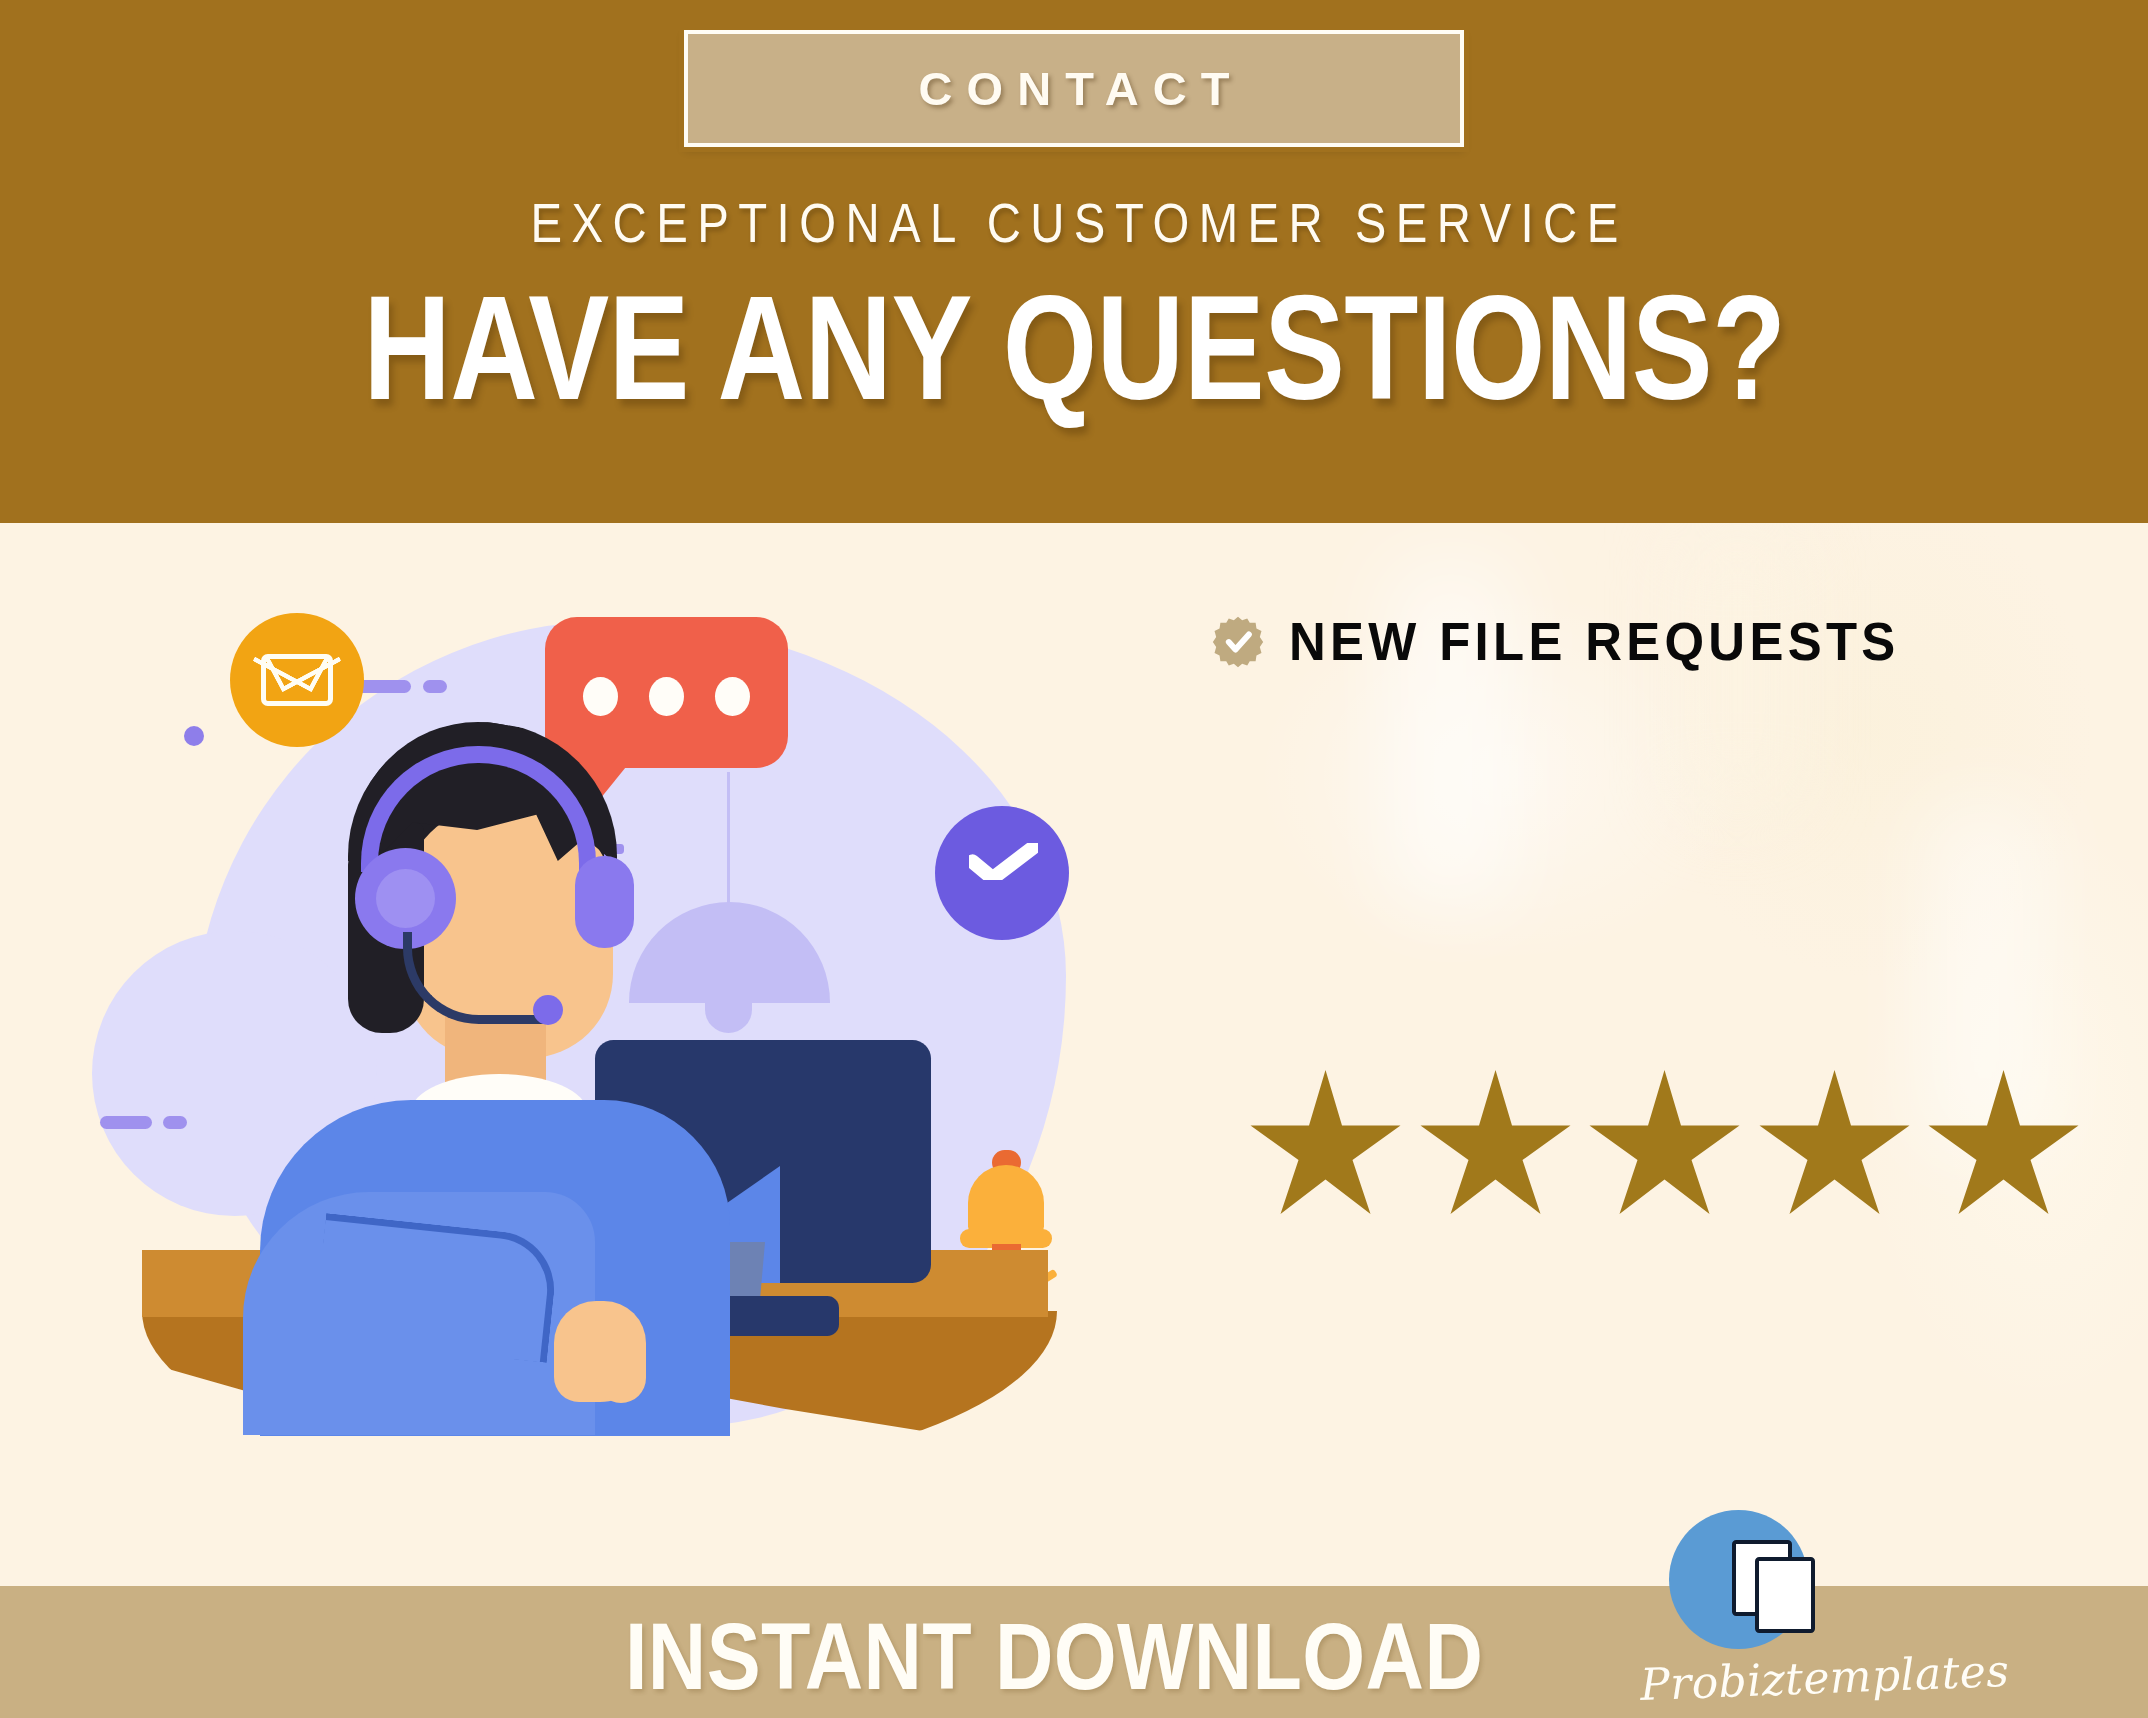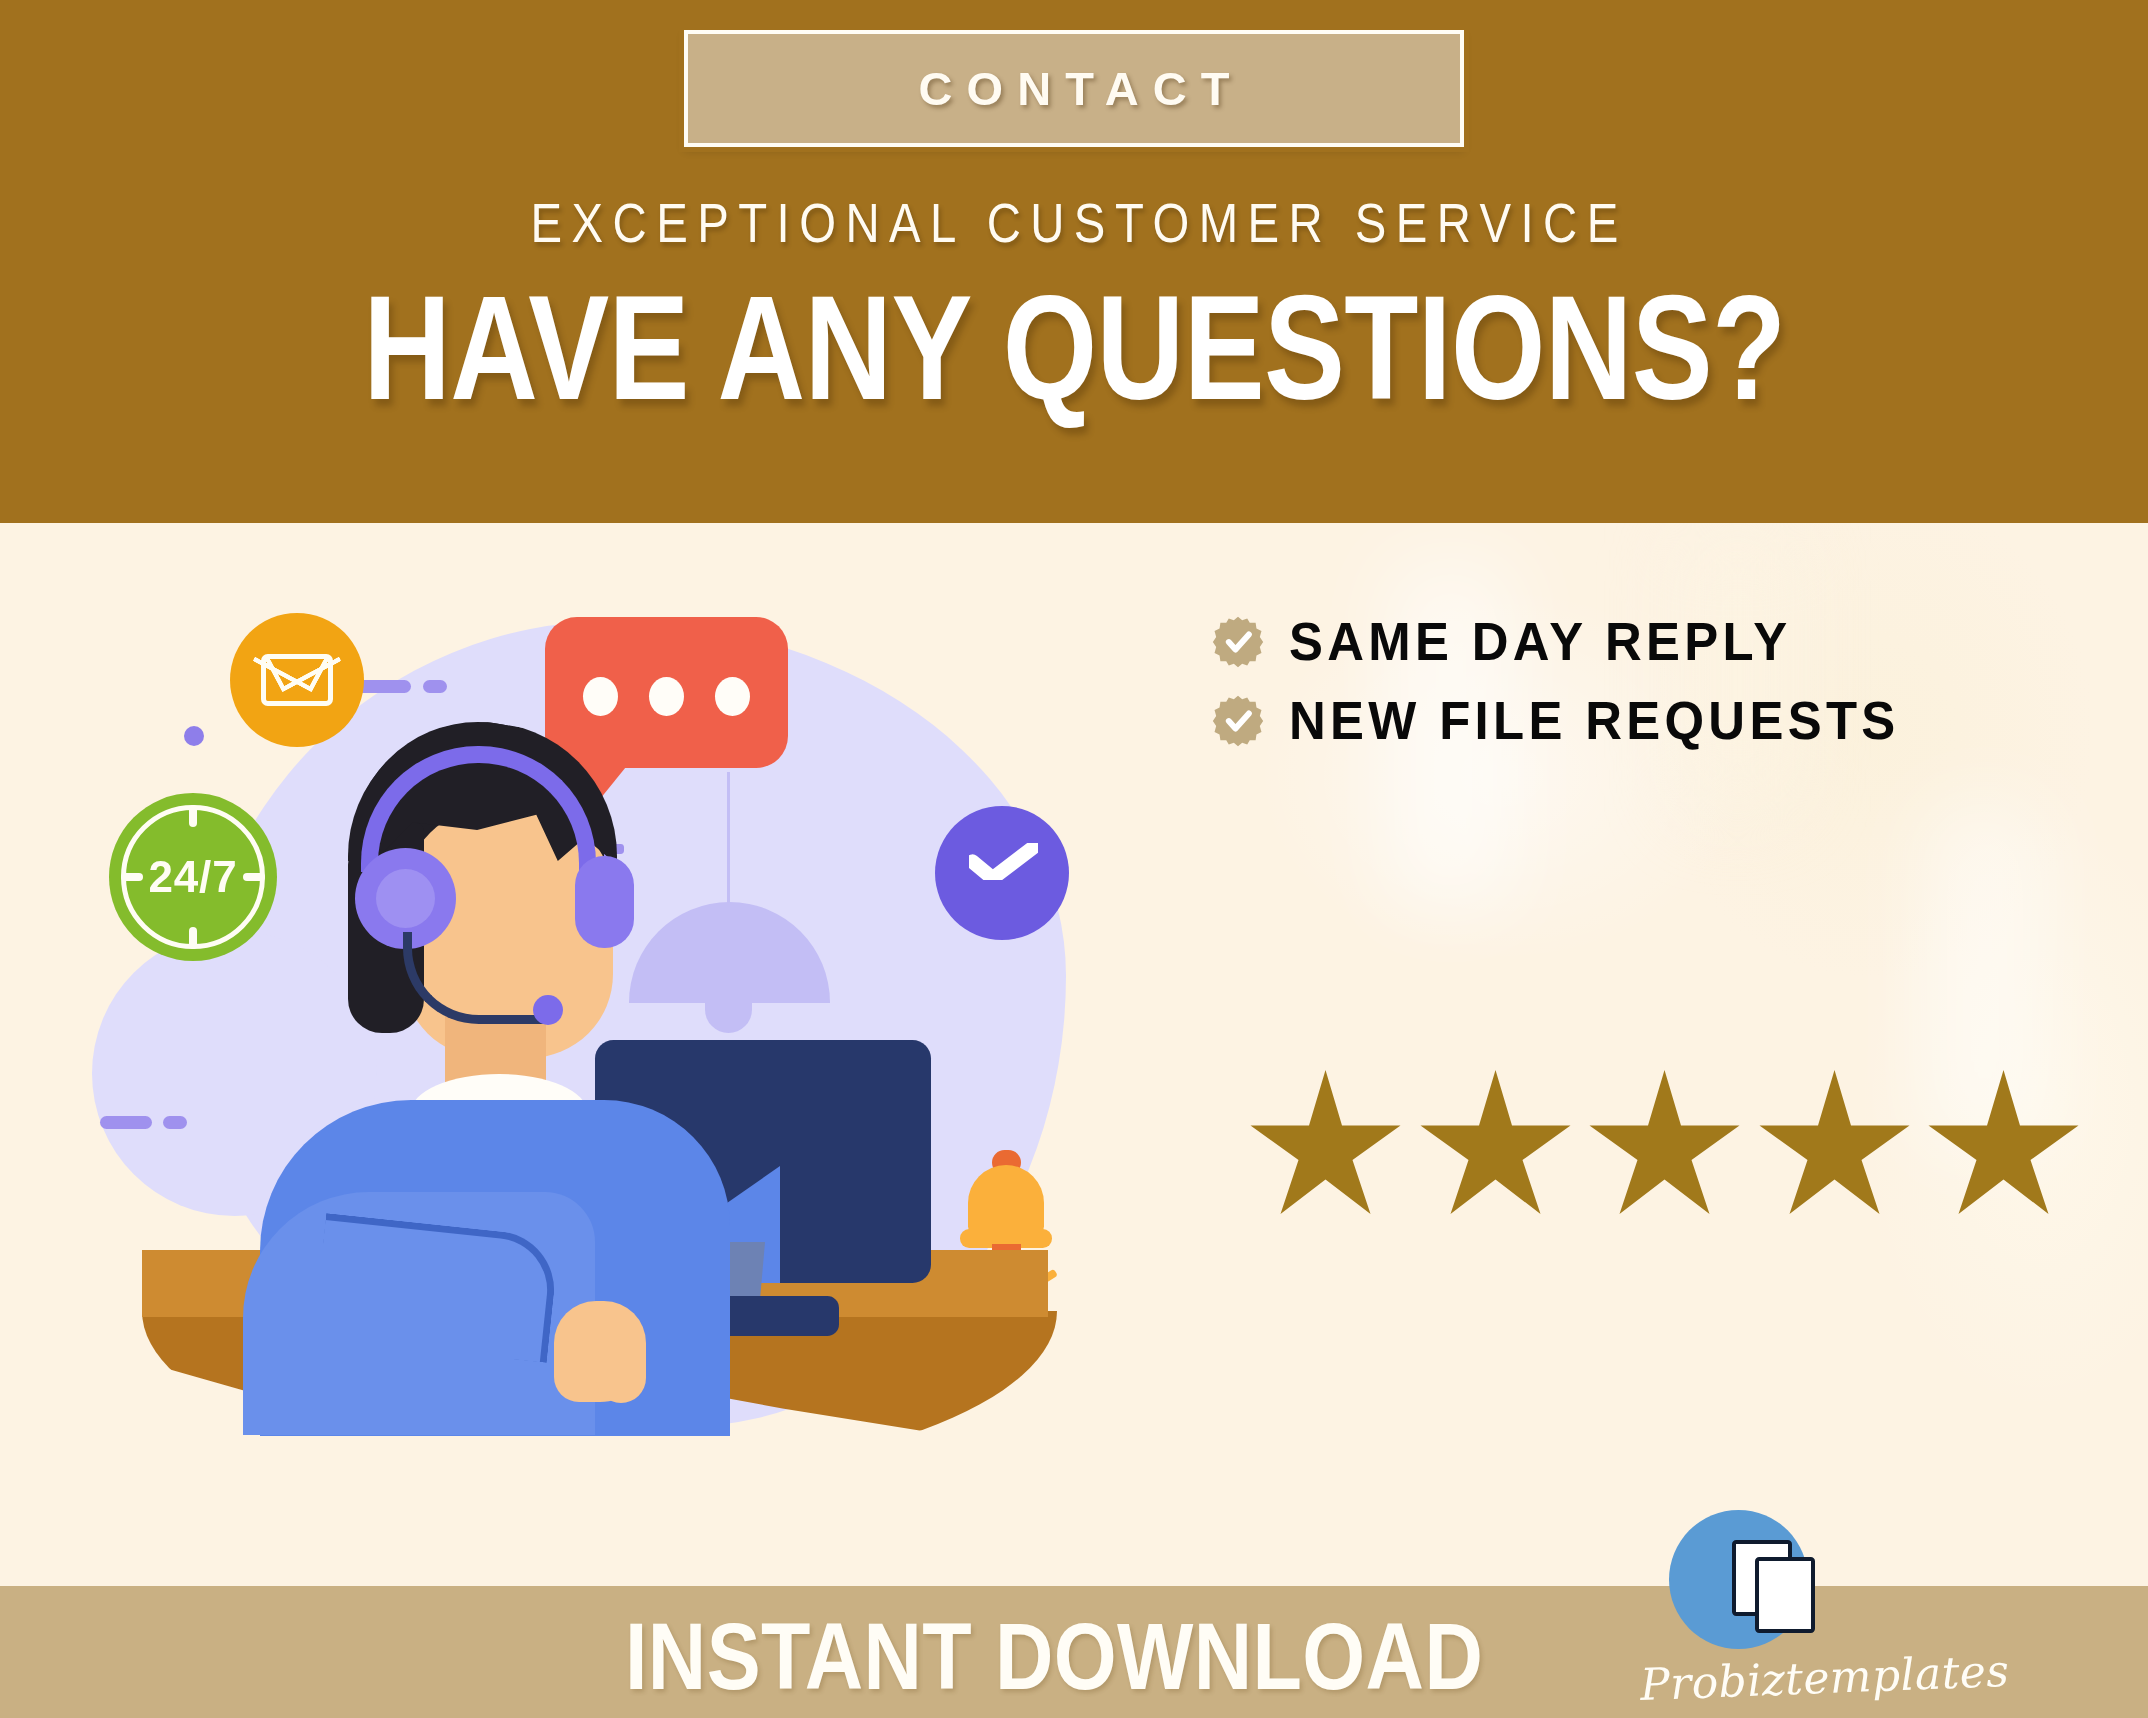--- a/index.html
+++ b/index.html
@@ -327,28 +327,20 @@
   </div>
   <div class="plus" style="left:323px;top:348px;width:32px;height:32px;">
     <i style="left:11px;top:0;width:10px;height:32px;"></i>
       <i style="left:0;top:11px;width:32px;height:10px;"></i>
   </div>
 
   <div id="envelope-badge">
     <div class="env-glyph"></div>
   </div>
 
-  <div id="badge247">
-    <div id="badge247-ring"></div>
-    <div class="tick" style="left:80px;top:11.7px;width:8.4px;height:22px;border-radius:4.2px;"></div>
-    <div class="tick" style="left:80px;top:134px;width:8.4px;height:22px;border-radius:4.2px;"></div>
-    <div class="tick" style="left:11.7px;top:80px;width:22px;height:8.4px;border-radius:4.2px;"></div>
-    <div class="tick" style="left:134px;top:80px;width:22px;height:8.4px;border-radius:4.2px;"></div>
-    <span id="badge247-label">24/7</span>
-  </div>
 
   <div id="speech-bubble">
     <div class="bubble-dot" style="left:38px;"></div>
     <div class="bubble-dot" style="left:104px;"></div>
     <div class="bubble-dot" style="left:170px;"></div>
   </div>
   <div id="speech-tail"></div>
 
   <div id="lamp-cord"></div>
   <div id="lamp-shade"></div>
@@ -397,29 +389,20 @@
     <div id="torso"></div>
     <div id="arm"></div>
     <div id="arm-line"></div>
     <div id="hand"></div>
     <div id="finger"></div>
   </div>
 </div>
 
 <div id="features">
 
-  <div class="feature-row">
-    <span class="seal">
-      <svg viewBox="0 0 62 62">
-        <path fill="#BFAA80" d="M31 1 36 5 42 3 45 8 52 8 53 15 59 18 57 25 61 31 57 37 59 44 53 47 52 54 45 54 42 59 36 57 31 61 26 57 20 59 17 54 10 54 9 47 3 44 5 37 1 31 5 25 3 18 9 15 10 8 17 8 20 3 26 5z"></path>
-        <path d="M20 31 L28 40 L44 22" fill="none" stroke="#FFFFFF" stroke-width="7" stroke-linecap="round" stroke-linejoin="round"></path>
-      </svg>
-    </span>
-    <span class="feature-label">SAME DAY REPLY</span>
-  </div>
 
 
 
   <div class="feature-row">
     <span class="seal">
       <svg viewBox="0 0 62 62">
         <path fill="#BFAA80" d="M31 1 36 5 42 3 45 8 52 8 53 15 59 18 57 25 61 31 57 37 59 44 53 47 52 54 45 54 42 59 36 57 31 61 26 57 20 59 17 54 10 54 9 47 3 44 5 37 1 31 5 25 3 18 9 15 10 8 17 8 20 3 26 5z"></path>
         <path d="M20 31 L28 40 L44 22" fill="none" stroke="#FFFFFF" stroke-width="7" stroke-linecap="round" stroke-linejoin="round"></path>
       </svg>
     </span>

